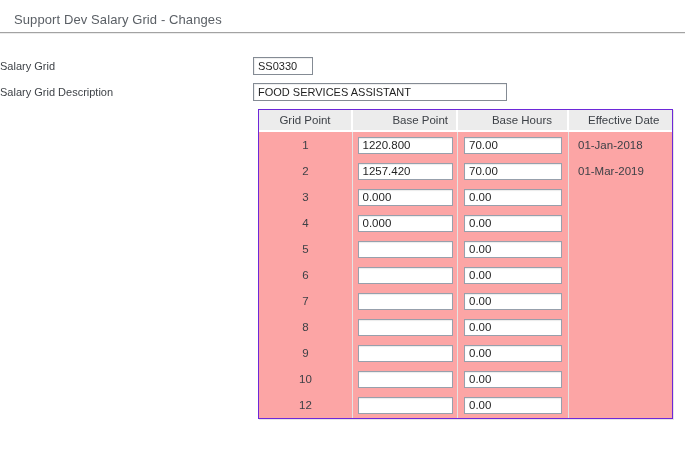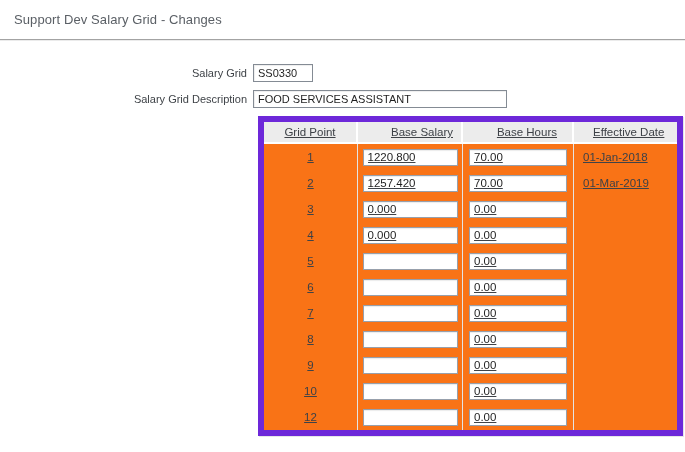--- a/index.html
+++ b/index.html
@@ -2,32 +2,31 @@
 <html><head>
 <meta charset="utf-8">
 <style>
   * { box-sizing: border-box; margin: 0; padding: 0; }
   html, body { width: 685px; height: 452px; overflow: hidden; }
   body {
     background: #ffffff;
     font-family: "Liberation Sans", sans-serif;
     color: #3f4348;
   }
-  .titlebar { padding: 10px 4px 8px 14px; height: 39px; }
+  .titlebar { padding: 10px 4px 8px 14px; height: 32px; }
   .page-title { font-size: 13px; color: #5b6066; letter-spacing: 0.1px; }
   .rule {
     height: 2px;
     background: #a3a3a3;
     border-bottom: 1px solid #ebebeb;
   }
   .form-area { margin-top: 23px; }
   .form-row { display: flex; align-items: center; margin-bottom: 8px; }
   .form-label {
     width: 253px;
-    text-align: right;
     font-size: 11px;
     color: #3f4348;
     padding-right: 6px;
     flex: 0 0 253px;
   }
   .text-input {
     height: 18px;
     border: 1px solid #848b94;
     background: #ffffff;
     font-family: "Liberation Sans", sans-serif;
@@ -38,24 +37,23 @@
   }
   .input-grid { width: 60px; }
   .input-desc { width: 254px; }
 
   .grid-table-wrap { margin: 8px 0 0 258px; }
   table.grid {
     width: 415px;
     border-collapse: separate;
     border-spacing: 0;
     table-layout: fixed;
-    border: 6px solid #6d28d9;
+    border: 1px solid #6d28d9;
     box-shadow: 1px 1px 0 #e6e6e6;
-    background: #f97316;
-    text-decoration: underline;
+    background: #fca5a5;
   }
   th {
     background: #ececec;
     font-weight: normal;
     font-size: 11.5px;
     color: #3d4147;
     height: 22px;
     border-bottom: 2px solid #ffffff;
     padding: 0;
   }
@@ -113,21 +111,21 @@
   <table class="grid">
     <colgroup>
       <col style="width:94px">
         <col style="width:105px">
         <col style="width:111px">
         <col style="width:103px">
     </colgroup>
     <thead>
       <tr>
         <th class="h-gp h-gap">Grid Point</th>
-        <th class="h-sal h-gap">Base Salary</th>
+        <th class="h-sal h-gap">Base Point</th>
         <th class="h-hrs h-gap">Base Hours</th>
         <th class="h-date">Effective Date</th>
       </tr>
     </thead>
     <tbody>
       <tr>
         <td class="c-gp c-div">1</td>
         <td class="c-div">
             <input type="text" class="cell-input in-sal" value="1220.800" style="">
           </td>

